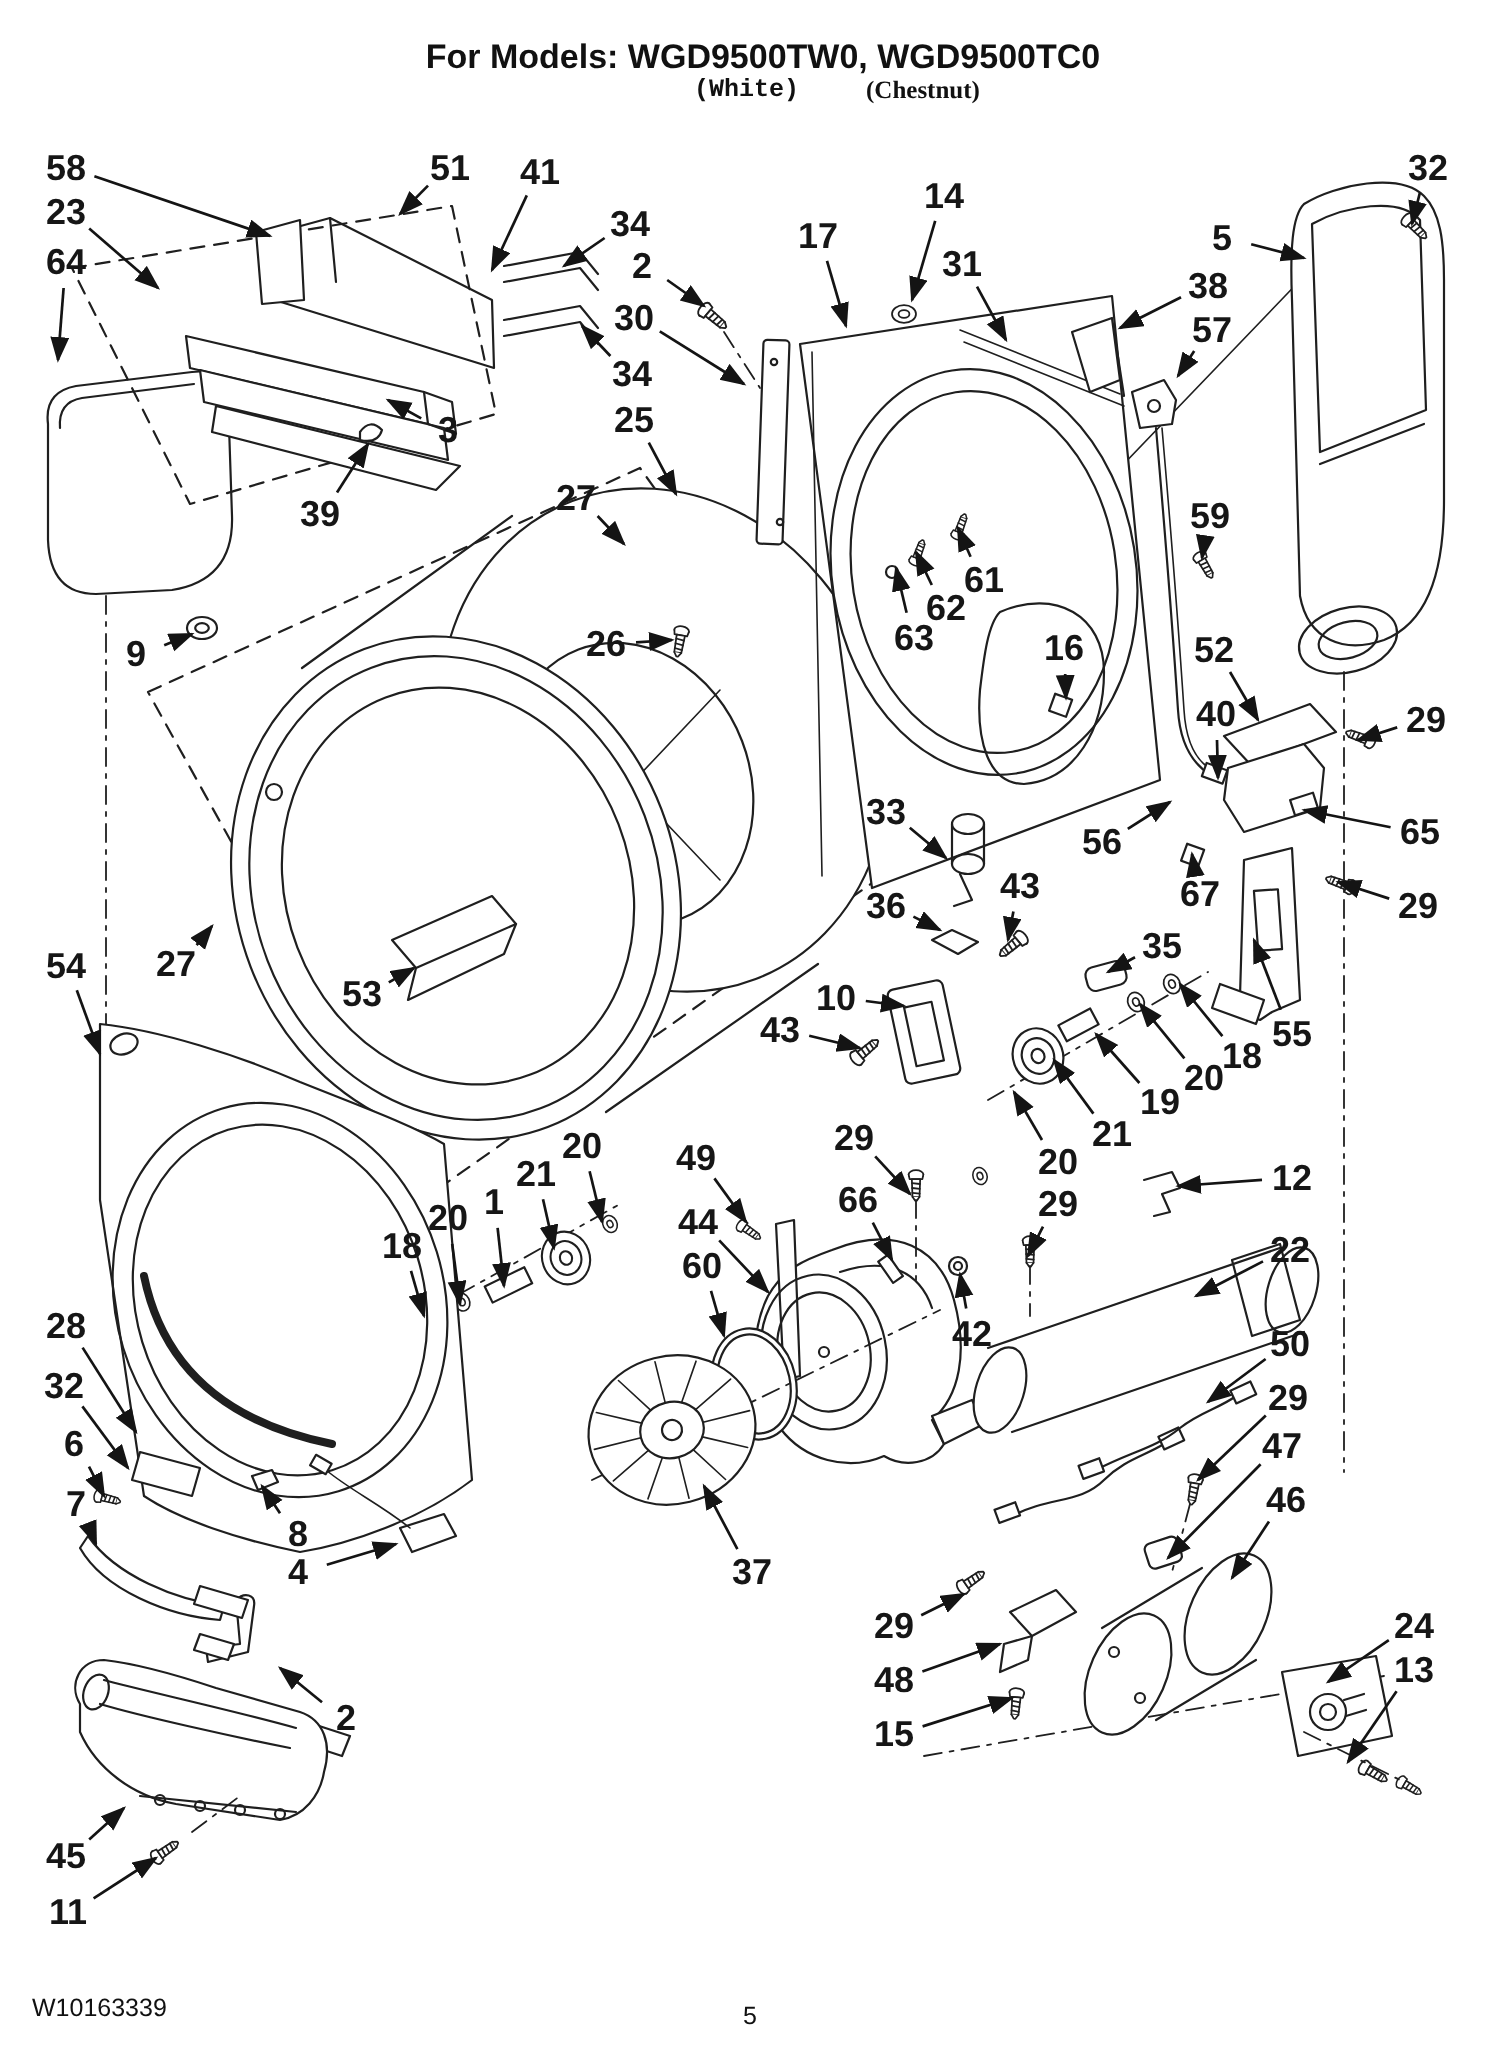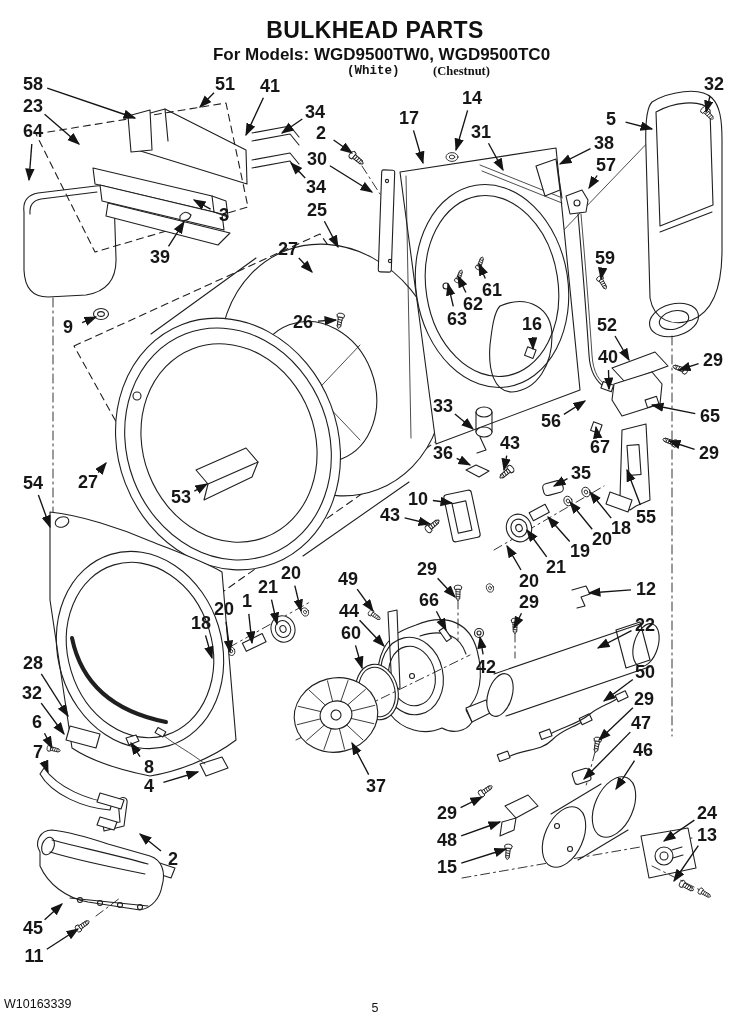--- a/index.html
+++ b/index.html
@@ -14,30 +14,29 @@
   svg.art{position:absolute;left:0;top:0;}
   .ink{stroke:#1f1f1f;fill:none;stroke-width:1.1;stroke-linejoin:round;stroke-linecap:round;}
   .fillw{fill:#fff;}
   .dash{stroke-dasharray:7 5;}
   .dashdot{stroke-dasharray:9 4 2 4;stroke-width:.9;}
   .thin{stroke-width:.8;}
   .thick{stroke-width:4;}
   .leader{stroke:#141414;stroke-width:1.35;fill:none;}
   .callout{font-family:"Liberation Sans",sans-serif;font-size:18px;font-weight:700;
            fill:#161616;text-anchor:middle;}
-  .doc-number{position:absolute;left:4px;top:997px;font-size:12.5px;}
+  .doc-number{position:absolute;left:16px;top:997px;font-size:12.5px;}
   .page-number{position:absolute;left:0;top:1001px;width:750px;text-align:center;font-size:12.5px;}
 </style>
 </head>
 <body>
 
 <div class="page">
 
   <div class="hdr">
-    <h1>BULKHEAD PARTS</h1>
     <div class="models">For Models: WGD9500TW0, WGD9500TC0</div>
     <div class="variants">
       <span class="variant-white">(White)</span>
       <span class="variant-chestnut">(Chestnut)</span>
     </div>
   </div>
 
   <svg class="art" width="750" height="1036" viewBox="0 0 750 1036">
     <defs>
       <marker id="arrowhead" markerWidth="10" markerHeight="8" refX="8.5" refY="3.5" orient="auto">

